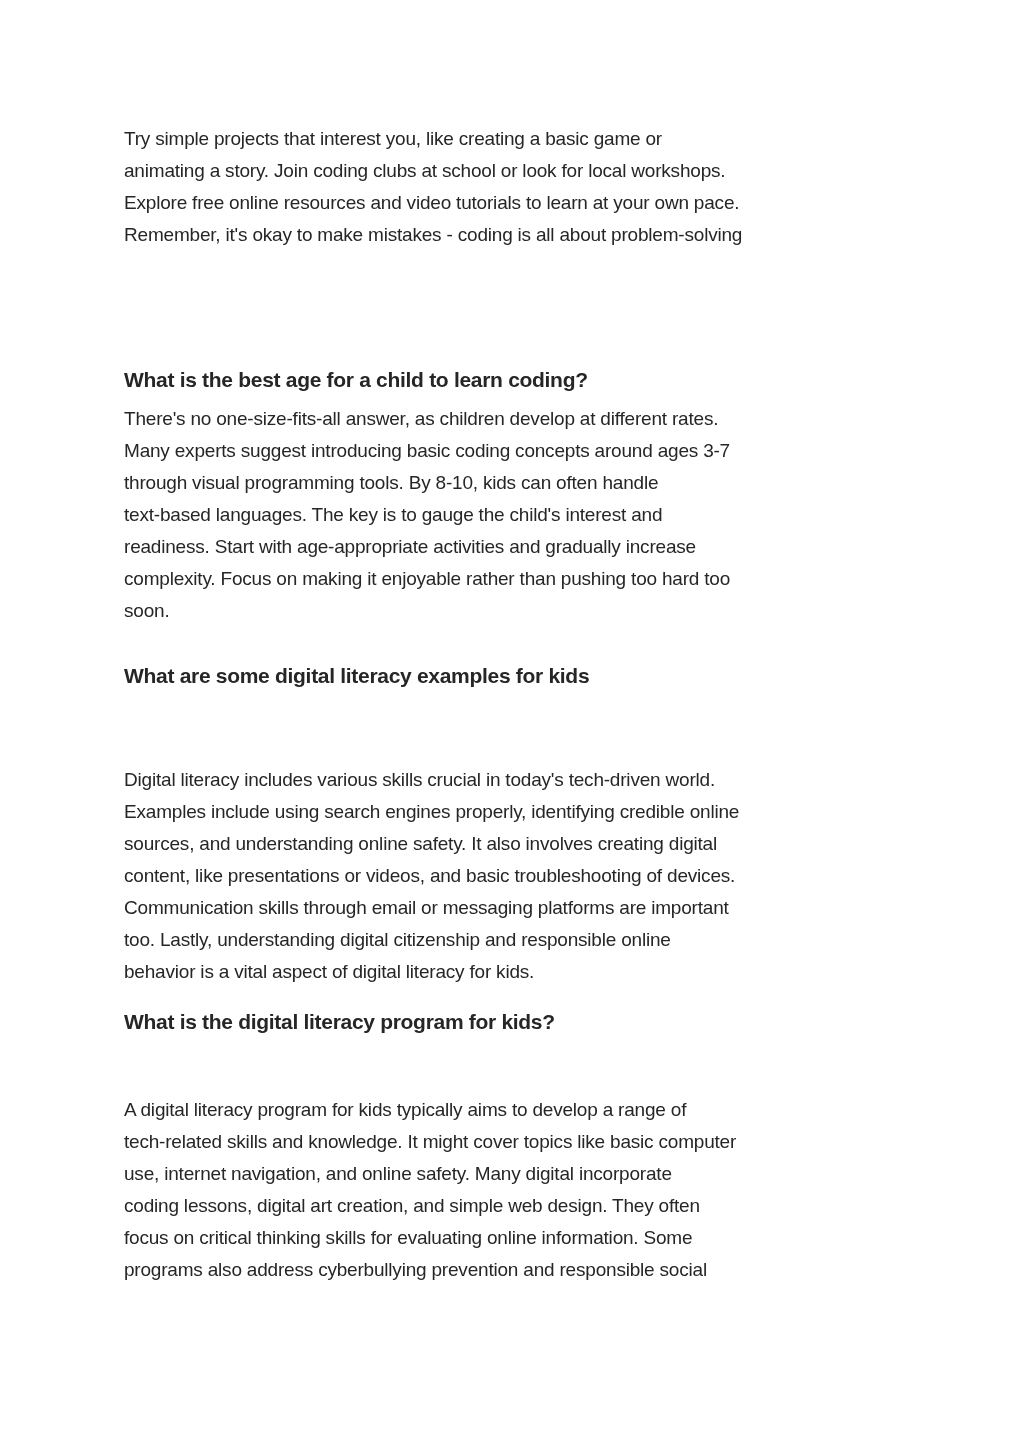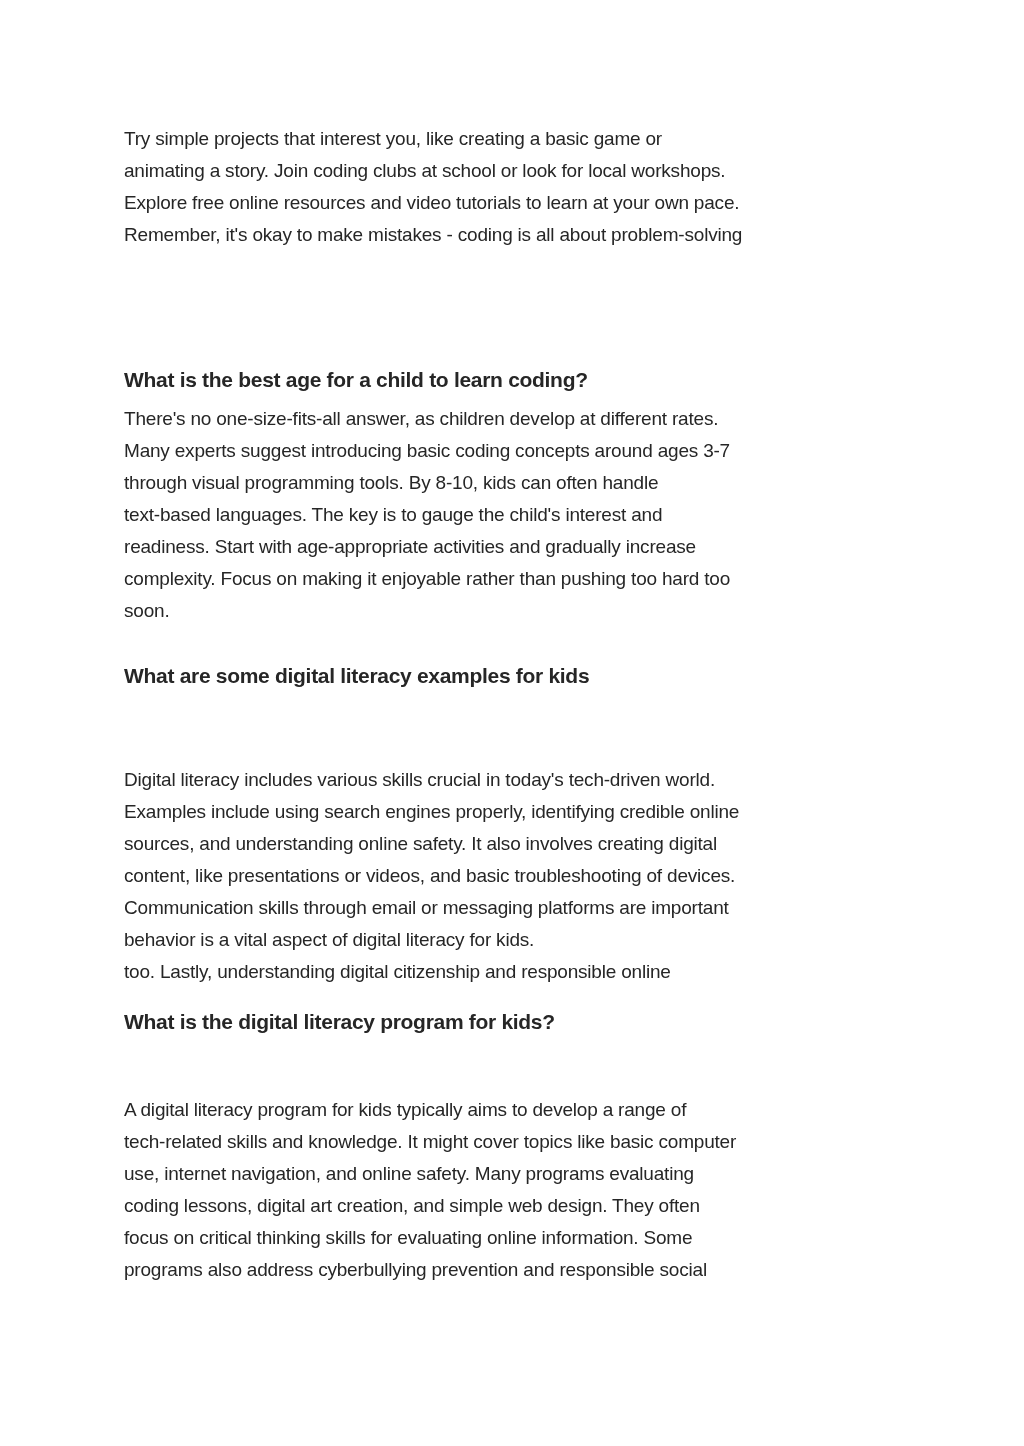--- a/index.html
+++ b/index.html
@@ -41,28 +41,28 @@
   </p>
 
   <h2 class="heading" style="position:absolute; top:540px;">What are some digital literacy examples for kids</h2>
 
   <p class="para" style="position:absolute; top:628px;margin-top:16px;">
     <span class="line">Digital literacy includes various skills crucial in today's tech-driven world.</span>
     <span class="line">Examples include using search engines properly, identifying credible online</span>
     <span class="line">sources, and understanding online safety. It also involves creating digital</span>
     <span class="line">content, like presentations or videos, and basic troubleshooting of devices.</span>
     <span class="line">Communication skills through email or messaging platforms are important</span>
+    <span class="line">too. Lastly, understanding digital citizenship and responsible online</span>
     <span class="line">behavior is a vital aspect of digital literacy for kids.</span>
-    <span class="line">too. Lastly, understanding digital citizenship and responsible online</span>
   </p>
 
   <h2 class="heading" style="position:absolute; top:886px;">What is the digital literacy program for kids?</h2>
 
   <p class="para" style="position:absolute; top:974px;">
     <span class="line">A digital literacy program for kids typically aims to develop a range of</span>
     <span class="line">tech-related skills and knowledge. It might cover topics like basic computer</span>
-    <span class="line">use, internet navigation, and online safety. Many programs evaluating</span>
+    <span class="line">use, internet navigation, and online safety. Many digital incorporate</span>
     <span class="line">coding lessons, digital art creation, and simple web design. They often</span>
     <span class="line">focus on critical thinking skills for evaluating online information. Some</span>
     <span class="line">programs also address cyberbullying prevention and responsible social</span>
   </p>
 
 </div>
 
 </body></html>

